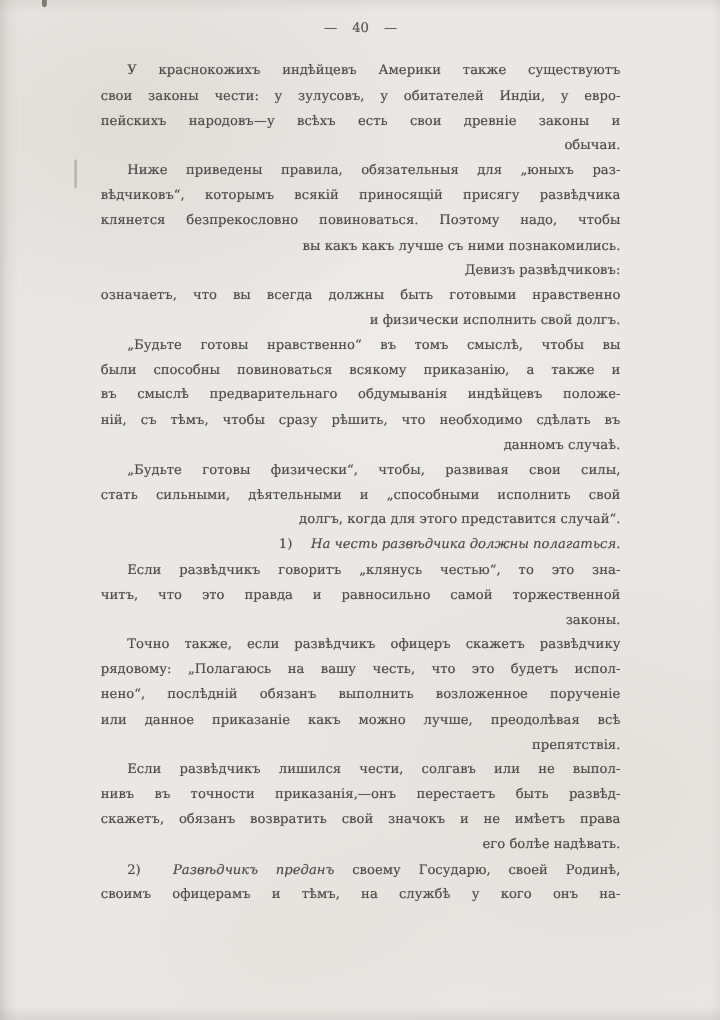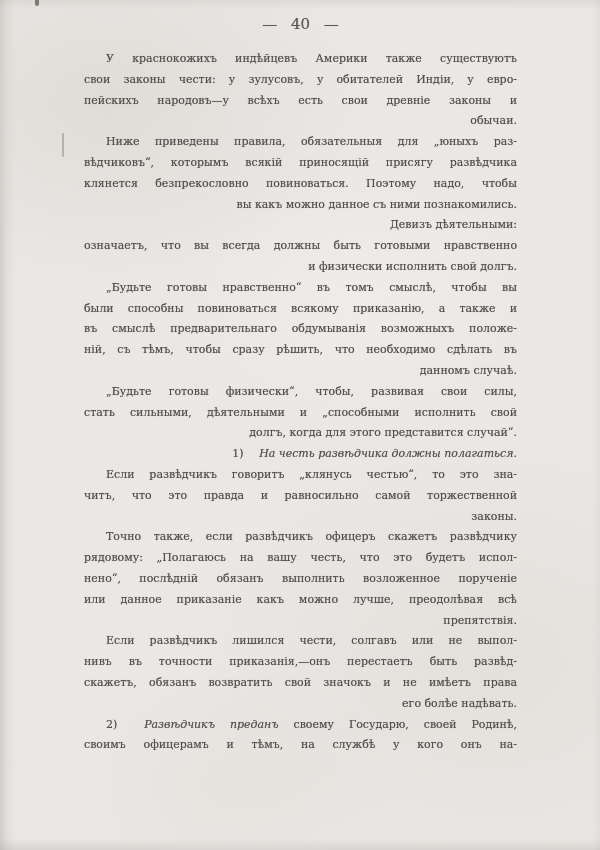--- a/index.html
+++ b/index.html
@@ -16,21 +16,21 @@
       radial-gradient(ellipse 260px 200px at 40% 92%, rgba(222,220,214,0.45), rgba(222,220,214,0) 60%),
       linear-gradient(90deg, rgba(145,143,137,0.30) 0px, rgba(145,143,137,0.10) 7px, rgba(145,143,137,0) 16px),
       linear-gradient(180deg, rgba(160,158,152,0.18) 0px, rgba(160,158,152,0) 10px),
       linear-gradient(0deg, rgba(150,148,142,0.22) 0px, rgba(150,148,142,0) 12px),
       linear-gradient(270deg, rgba(160,158,152,0.12) 0px, rgba(160,158,152,0) 8px);
     font-family:"DejaVu Serif","Liberation Serif",serif;
     color:#504e4a;
   }
   .pagenum {
     position:absolute; top:14px; left:84px; width:433px;
-    text-align:center; font-size:15px; line-height:20px;
+    text-align:center; font-size:11px; line-height:20px;
     word-spacing:9px; color:#5a5854;
     text-shadow:0 0 0.7px rgba(90,88,84,0.55);
   }
   .textblock {
     position:absolute; top:49px; left:84px; width:433px;
     font-size:11px;
     text-shadow:0 0 0.7px rgba(80,78,74,0.55);
   }
   .line {
     line-height:20.8px; height:20.8px;
@@ -68,37 +68,37 @@
       <div class="line jl ind">У краснокожихъ индѣйцевъ Америки также существуютъ</div>
       <div class="line jl">свои законы чести: у зулусовъ, у обитателей Индіи, у евро-</div>
       <div class="line jl">пейскихъ народовъ—у всѣхъ есть свои древніе законы и</div>
       <div class="line ll">обычаи.</div>
     </div>
 
     <div>
       <div class="line jl ind">Ниже приведены правила, обязательныя для „юныхъ раз-</div>
       <div class="line jl">вѣдчиковъ“, которымъ всякій приносящій присягу развѣдчика</div>
       <div class="line jl">клянется безпрекословно повиноваться. Поэтому надо, чтобы</div>
-      <div class="line ll">вы какъ можно данное съ ними познакомились.</div>
+      <div class="line ll">вы какъ какъ лучше съ ними познакомились.</div>
     </div>
 
     <div>
-      <div class="line ll ind">Девизъ дѣятельными:</div>
+      <div class="line ll ind">Девизъ развѣдчиковъ:</div>
     </div>
 
 
     <div>
       <div class="line jl">означаетъ, что вы всегда должны быть готовыми нравственно</div>
       <div class="line ll">и физически исполнить свой долгъ.</div>
     </div>
 
     <div>
       <div class="line jl ind">„Будьте готовы нравственно“ въ томъ смыслѣ, чтобы вы</div>
       <div class="line jl">были способны повиноваться всякому приказанію, а также и</div>
-      <div class="line jl">въ смыслѣ предварительнаго обдумыванія возможныхъ положе-</div>
+      <div class="line jl">въ смыслѣ предварительнаго обдумыванія индѣйцевъ положе-</div>
       <div class="line jl">ній, съ тѣмъ, чтобы сразу рѣшить, что необходимо сдѣлать въ</div>
       <div class="line ll">данномъ случаѣ.</div>
     </div>
 
     <div>
       <div class="line jl ind">„Будьте готовы физически“, чтобы, развивая свои силы,</div>
       <div class="line jl">стать сильными, дѣятельными и „способными исполнить свой</div>
       <div class="line ll">долгъ, когда для этого представится случай“.</div>
     </div>
 

